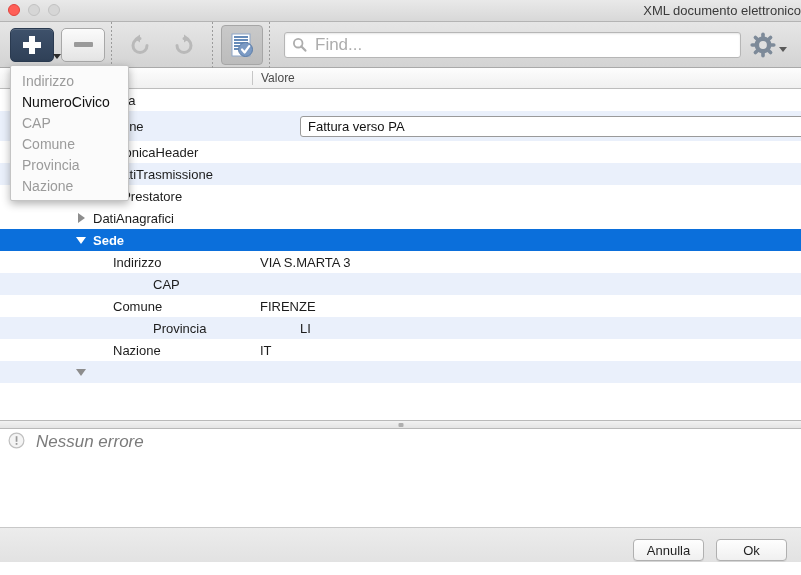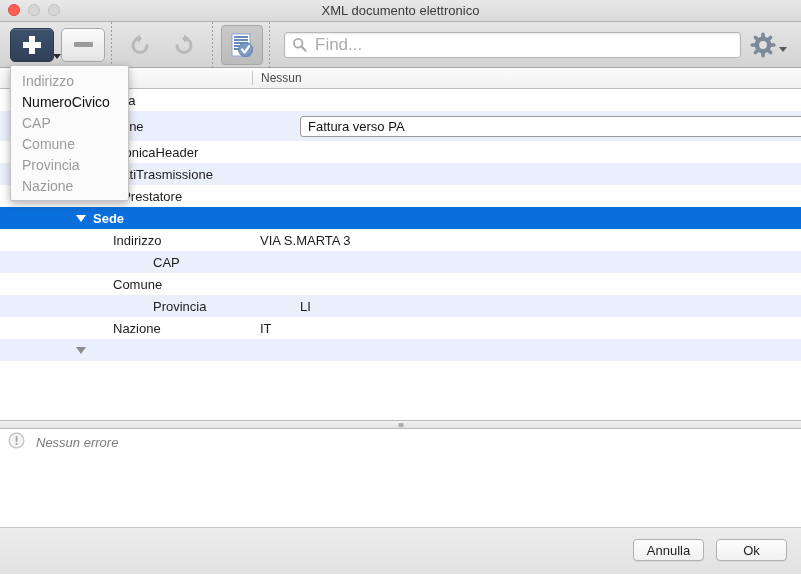--- a/index.html
+++ b/index.html
@@ -35,21 +35,21 @@
   }
   .light {
     width: 12px; height: 12px; border-radius: 50%;
     box-sizing: border-box;
   }
   .light.close { background: #ff5f57; border: 1px solid #e0443e; }
   .light.min   { background: #d6d6d6; border: 1px solid #c2c2c2; }
   .light.max   { background: #d6d6d6; border: 1px solid #c2c2c2; }
   .win-title {
     position: absolute; left: 0; right: 0; top: 3px;
-    text-align: center;
+    text-align: right;
     font-size: 13px; color: #3a3a3a;
   }
 
   
   .toolbar {
     position: relative;
     height: 46px;
     background: linear-gradient(to bottom, #e6e6e6 0%, #d3d3d3 100%);
     border-bottom: 1px solid #a9a9a9;
     display: flex; align-items: center;
@@ -265,27 +265,27 @@
     background: #ffffff;
     border-bottom: 1px solid #c8c8c8;
     box-sizing: border-box;
   }
   .errrow {
     display: flex; align-items: center;
     height: 26px; padding-left: 8px;
   }
   .err-text {
     margin-left: 11px;
-    font-size: 13px; font-style: italic; color: #7b7b7b;
+    font-size: 17px; font-style: italic; color: #7b7b7b;
   }
 
   
   .footer {
     position: relative;
-    height: 46px;
+    height: 34px;
     background: linear-gradient(to bottom, #ececec 0%, #e2e2e2 100%);
     box-sizing: border-box;
   }
   .footer-btns {
     position: absolute; right: 14px; top: 11px;
     display: flex; gap: 12px;
   }
   .pbtn {
     min-width: 71px; height: 22px;
     border-radius: 4px;
@@ -407,21 +407,21 @@
         </g>
         <circle cx="13" cy="13" r="3.9" fill="#e0e0e0"></circle>
       </svg>
       <span class="gear-caret"></span>
     </div>
   </div>
 
   <div class="colheader">
     <div class="ch-name"></div>
     <div class="ch-div"></div>
-    <div class="ch-val">Nessun</div>
+    <div class="ch-val">Valore</div>
   </div>
 
   <div class="treewrap">
       <div class="row">
         <div class="cell-name" style="padding-left: 14px;">
           <span class="tw open">
             <i></i>
           </span>
           <span style="margin-left: 5px;">FatturaElettronica</span>
         </div>
@@ -462,20 +462,29 @@
       </div>
       <div class="row">
         <div class="cell-name" style="padding-left: 54px;">
           <span class="tw closed">
             <i></i>
           </span>
           <span style="margin-left: 5px;">CedentePrestatore</span>
         </div>
         <div class="cell-val"></div>
       </div>
+      <div class="row">
+        <div class="cell-name" style="padding-left: 74px;">
+          <span class="tw closed">
+            <i></i>
+          </span>
+          <span style="margin-left: 5px;">DatiAnagrafici</span>
+        </div>
+        <div class="cell-val"></div>
+      </div>
       <div class="row sel">
         <div class="cell-name" style="padding-left: 74px;">
           <span class="tw open">
             <i></i>
           </span>
           <span style="margin-left: 5px;">Sede</span>
         </div>
         <div class="cell-val"></div>
       </div>
       <div class="row">
@@ -489,20 +498,21 @@
         <div class="cell-name" style="padding-left: 94px;">
           <span class="tw none"></span>
           <span style="margin-left: 5px;">CAP</span>
         </div>
       </div>
       <div class="row">
         <div class="cell-name" style="padding-left: 94px;">
           <span class="tw none"></span>
           <span style="margin-left: 5px;">Comune</span>
         </div>
+        <div class="cell-val">FIRENZE</div>
       </div>
       <div class="row alt">
         <div class="cell-name" style="padding-left: 94px;">
           <span class="tw none"></span>
           <span style="margin-left: 5px;">Provincia</span>
         </div>
         <div class="cell-val">LI</div>
       </div>
       <div class="row">
         <div class="cell-name" style="padding-left: 94px;">

